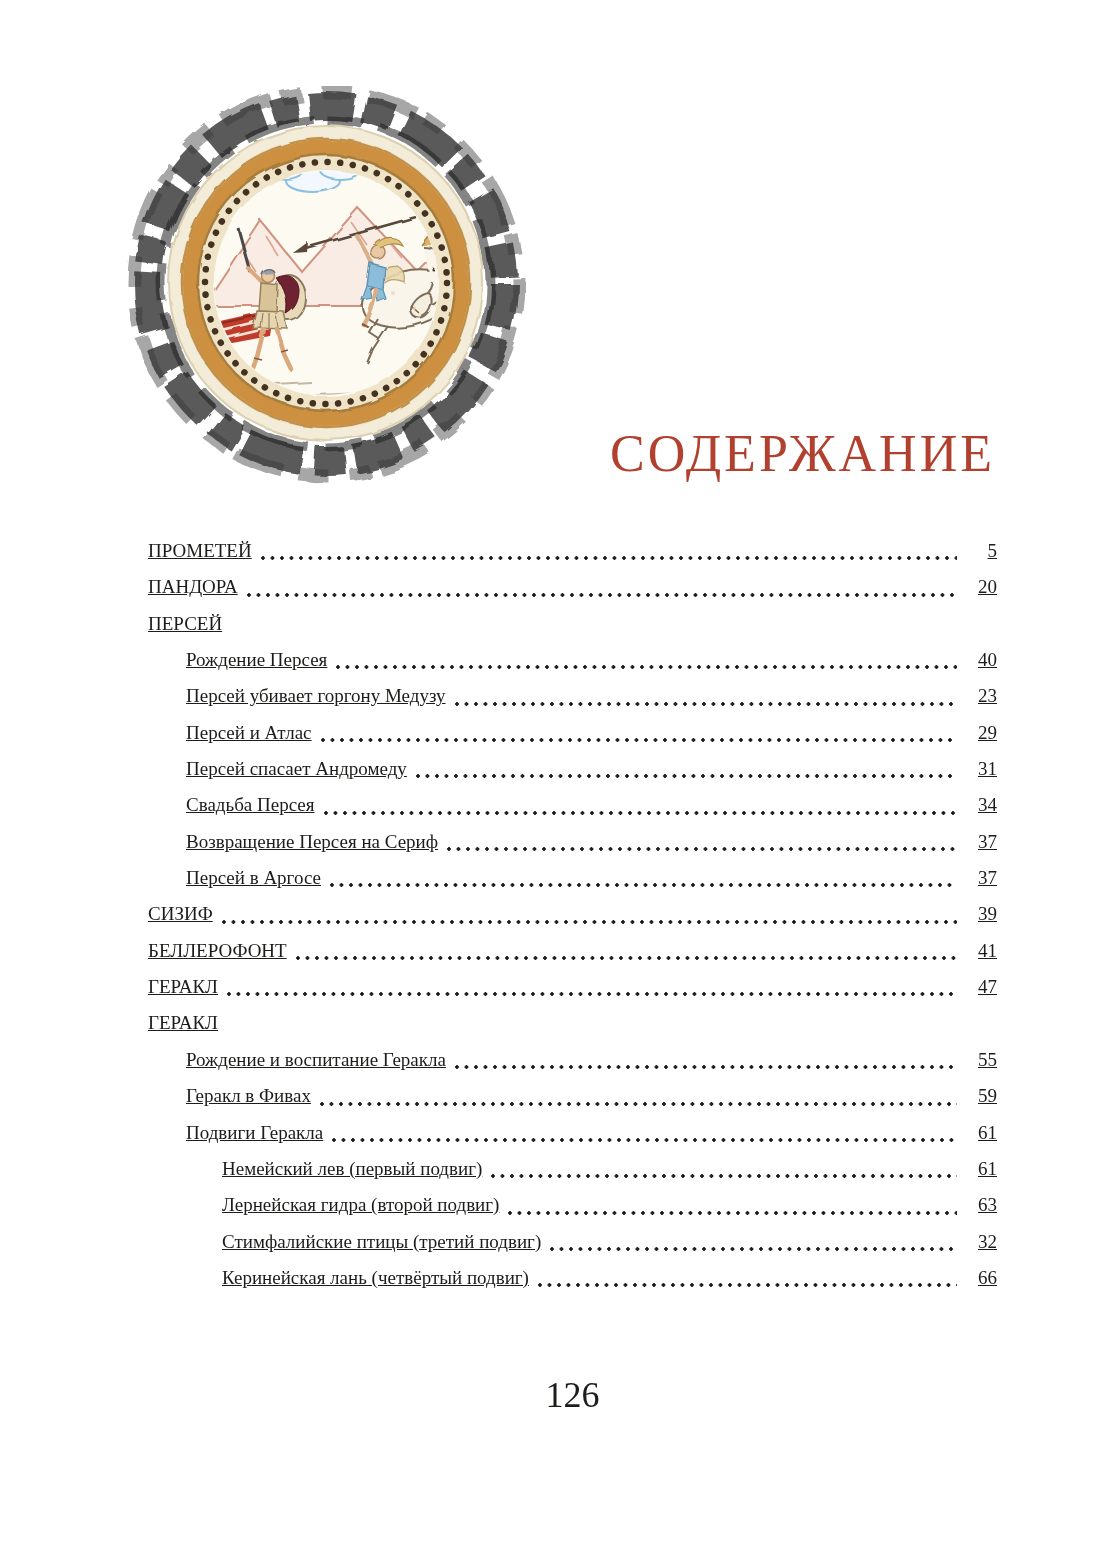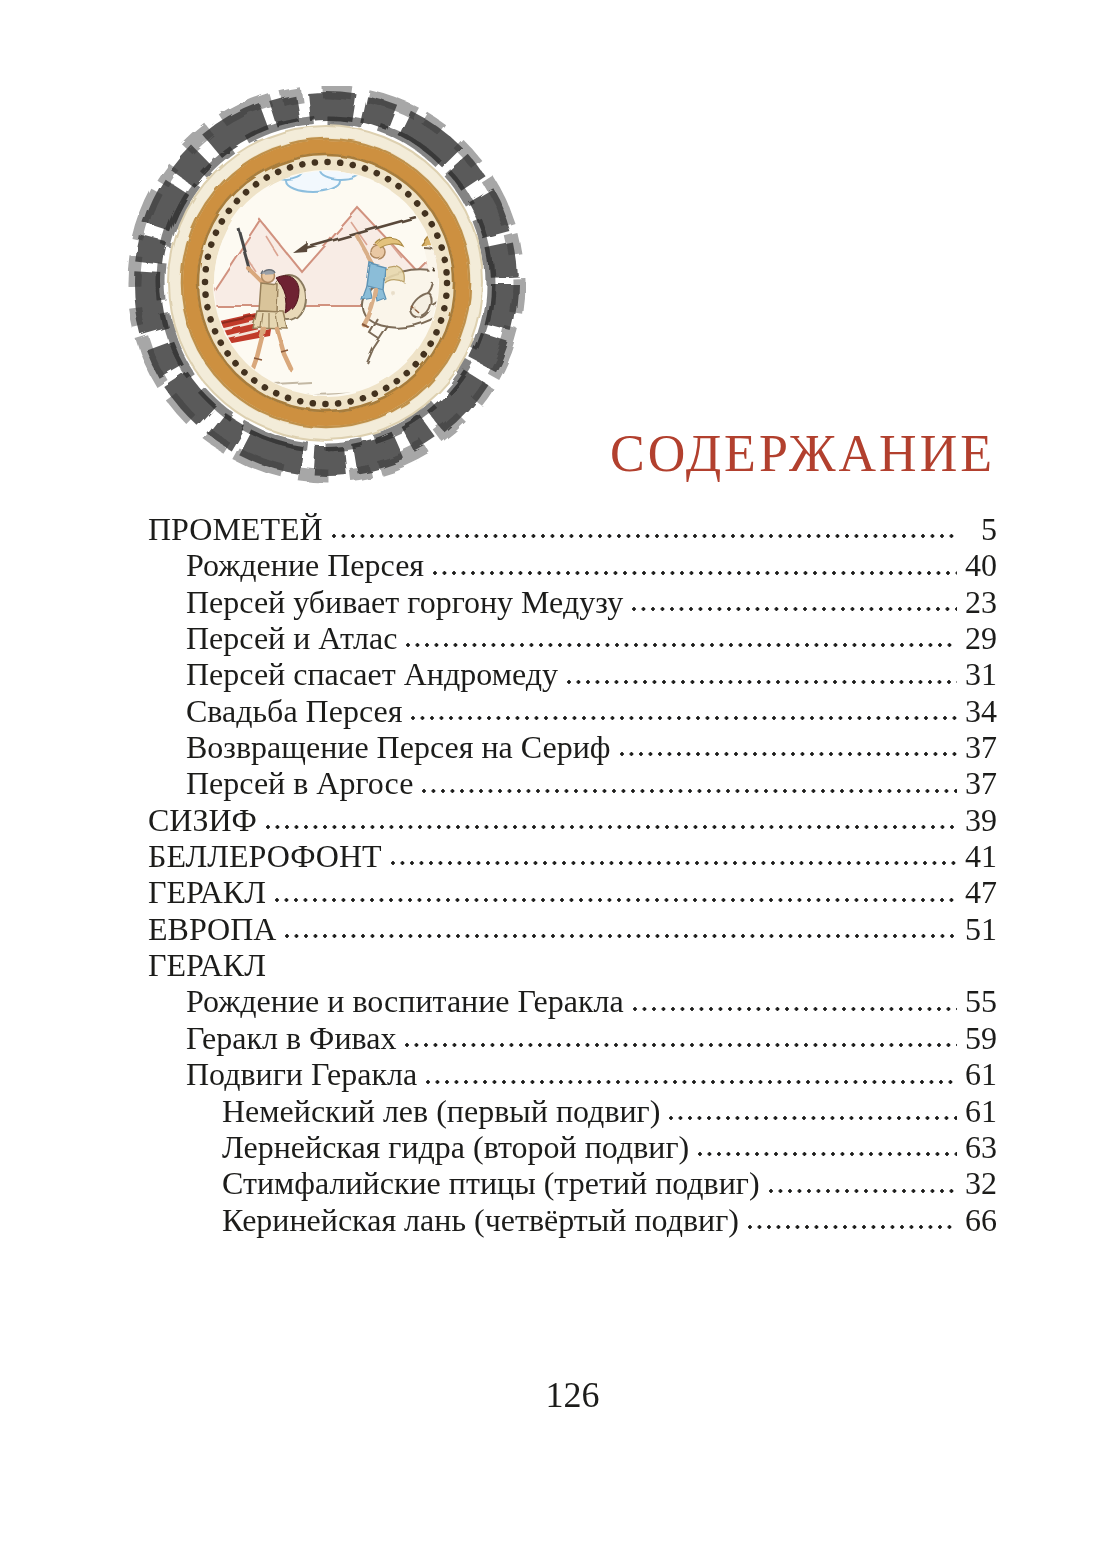--- a/index.html
+++ b/index.html
@@ -10,21 +10,21 @@
     font-family:"Liberation Serif","DejaVu Serif",serif;
     color:#1c1c1a;
     overflow:hidden;
   }
   .medallion{position:absolute;left:126px;top:86px;width:400px;height:400px;}
   .title{
     position:absolute;top:424px;right:105px;margin:0;
     font-size:52px;font-weight:normal;letter-spacing:3px;
     color:#b2402e;white-space:nowrap;
   }
-  .toc{position:absolute;left:148px;right:103px;top:511px;font-size:32px;}
+  .toc{position:absolute;left:148px;right:103px;top:533px;font-size:19px;text-decoration:underline;}
   .row{display:flex;align-items:baseline;line-height:36.35px;height:36.35px;white-space:nowrap;}
   .row.lvl1{padding-left:38px;}
   .row.lvl2{padding-left:74px;}
   .lbl{flex:0 0 auto;}
   .leader{
     flex:1 1 auto;align-self:flex-end;height:4px;
     margin:0 6px 9px 9px;
     background-image:radial-gradient(circle at 2px 2px,#1c1c1a 1.55px,rgba(0,0,0,0) 1.95px);
     background-size:9.5px 4px;background-repeat:repeat-x;background-position:left bottom;
   }
@@ -144,20 +144,28 @@
 
   <h1 class="title">СОДЕРЖАНИЕ</h1>
 
   <div class="toc">
 
     <div class="row lvl0">
       <span class="lbl">ПРОМЕТЕЙ</span>
       <span class="leader"></span>
       <span class="pg">5</span>
     </div>
+    <div class="row lvl0">
+      <span class="lbl">ПАНДОРА</span>
+      <span class="leader"></span>
+      <span class="pg">20</span>
+    </div>
+    <div class="row lvl0">
+      <span class="lbl">ПЕРСЕЙ</span>
+    </div>
     <div class="row lvl1">
       <span class="lbl">Рождение Персея</span>
       <span class="leader"></span>
       <span class="pg">40</span>
     </div>
     <div class="row lvl1">
       <span class="lbl">Персей убивает горгону Медузу</span>
       <span class="leader"></span>
       <span class="pg">23</span>
     </div>
@@ -195,25 +203,20 @@
       <span class="lbl">БЕЛЛЕРОФОНТ</span>
       <span class="leader"></span>
       <span class="pg">41</span>
     </div>
     <div class="row lvl0">
       <span class="lbl">ГЕРАКЛ</span>
       <span class="leader"></span>
       <span class="pg">47</span>
     </div>
     <div class="row lvl0">
-      <span class="lbl">ЕВРОПА</span>
-      <span class="leader"></span>
-      <span class="pg">51</span>
-    </div>
-    <div class="row lvl0">
       <span class="lbl">ГЕРАКЛ</span>
     </div>
     <div class="row lvl1">
       <span class="lbl">Рождение и воспитание Геракла</span>
       <span class="leader"></span>
       <span class="pg">55</span>
     </div>
     <div class="row lvl1">
       <span class="lbl">Геракл в Фивах</span>
       <span class="leader"></span>

